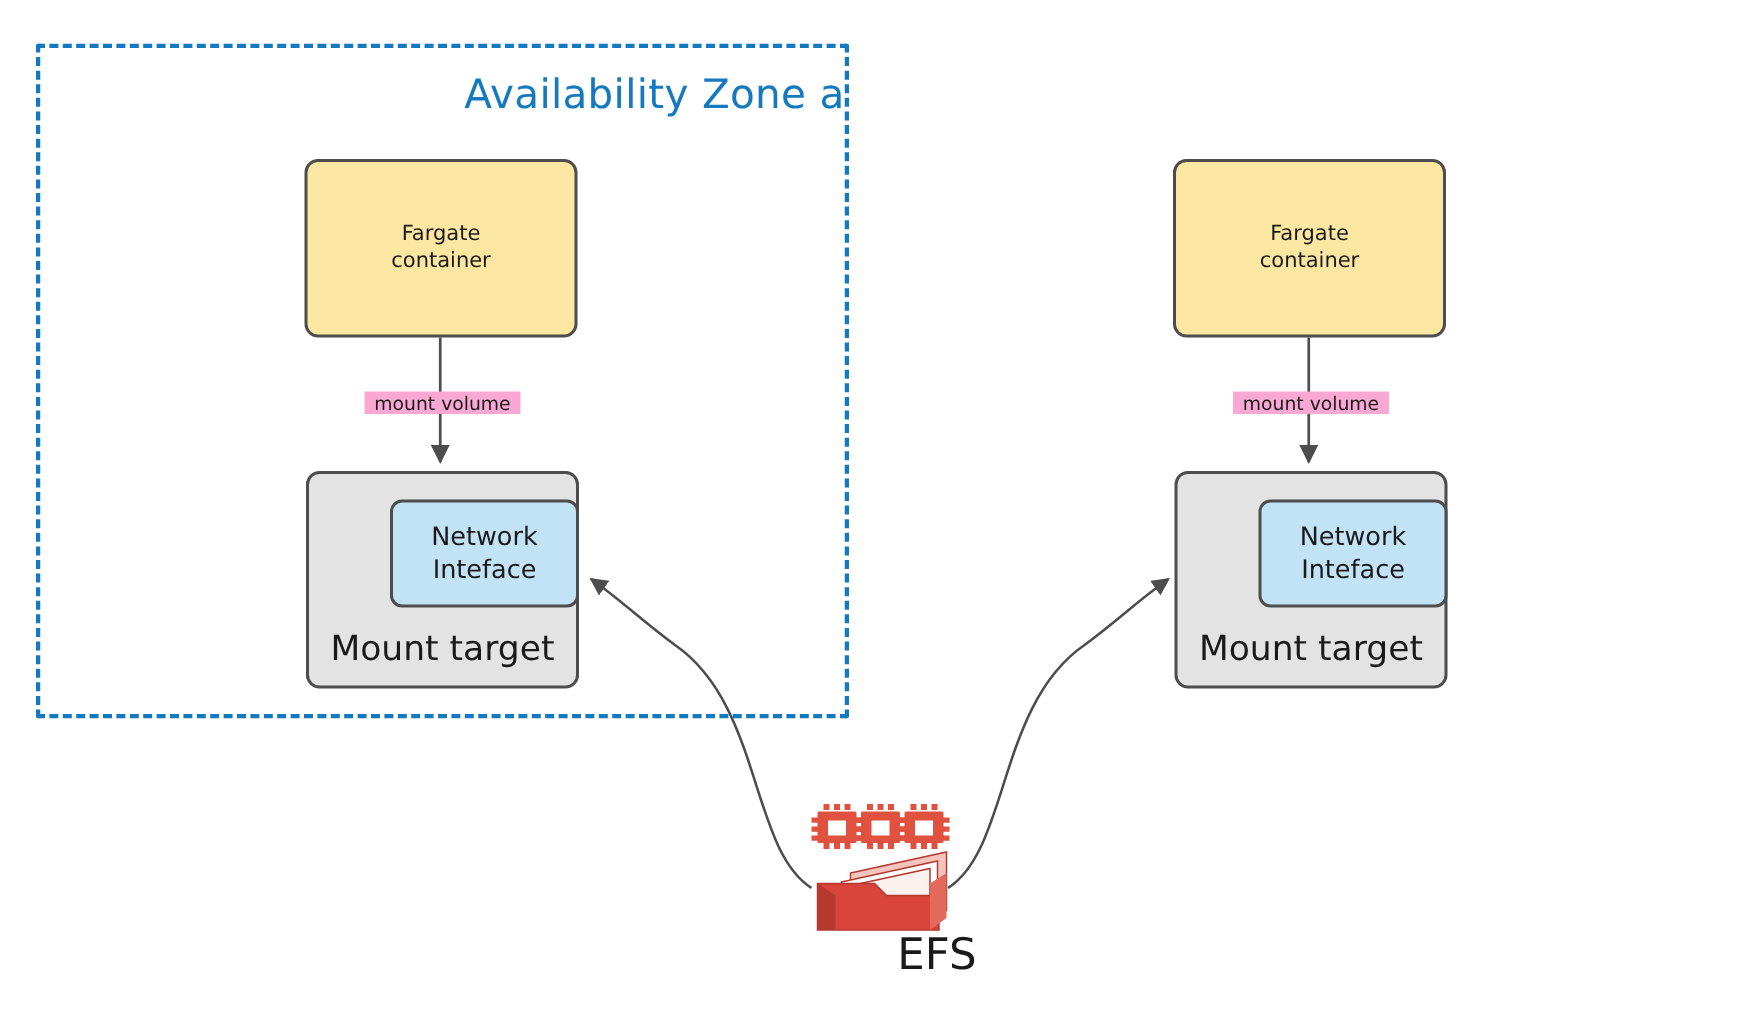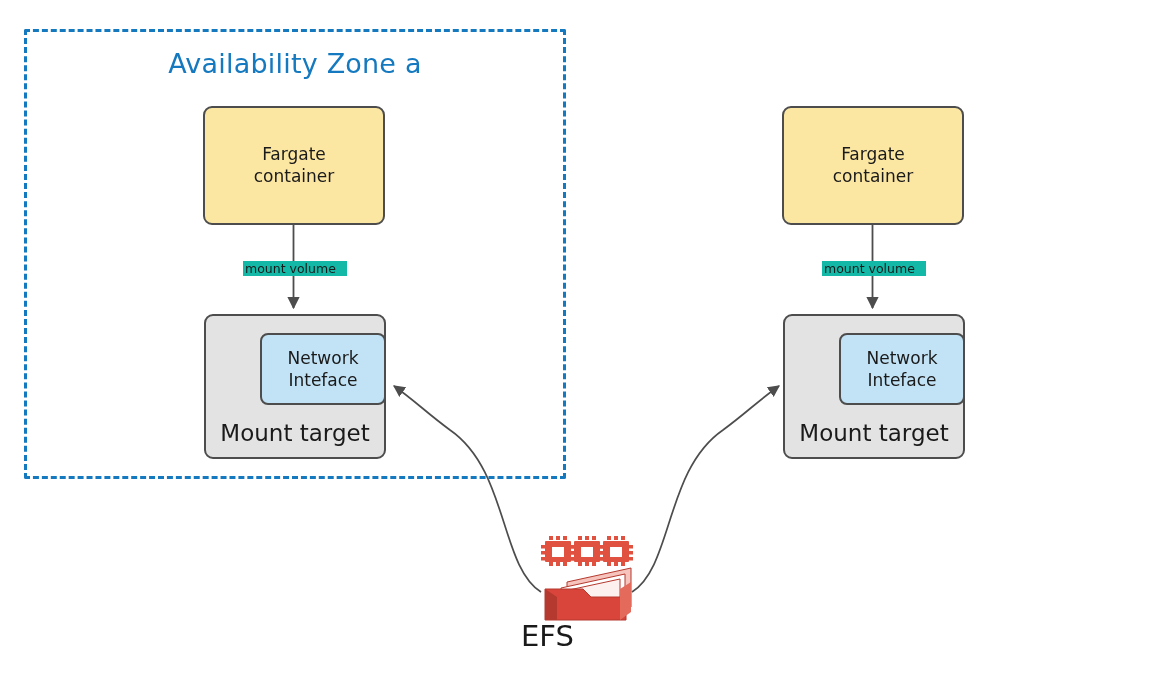--- a/index.html
+++ b/index.html
@@ -33,21 +33,21 @@
     border: 3px dashed #1579bf;
     border-radius: 2px;
     box-sizing: border-box;
     background: transparent;
   }
   .zone-title {
     position: absolute;
     top: 16px;
     left: 0;
     width: 100%;
-    text-align: center;
+    text-align: right;
     color: #1579bf;
     font-size: 27px;
     font-family: "DejaVu Sans", sans-serif;
     font-weight: 400;
     letter-spacing: 0.2px;
     white-space: nowrap;
   }
 
   .node {
     position: absolute;
@@ -57,21 +57,21 @@
     display: flex;
     align-items: center;
     justify-content: center;
     flex-direction: column;
     color: #1a1a1a;
     text-align: center;
     line-height: 1.28;
   }
   .node-fargate {
     background: #fbe6a2;
-    font-size: 17px;
+    font-size: 14px;
   }
   .node-mount {
     background: #e3e3e3;
     font-size: 23px;
     justify-content: flex-end;
     padding-bottom: 9px;
   }
   .node-eni {
     position: absolute;
     box-sizing: border-box;
@@ -87,41 +87,41 @@
     line-height: 1.3;
     text-align: center;
     margin-left: 28px;
   }
 
   .edge-label {
     position: absolute;
     font-size: 12.5px;
     color: #1a1a1a;
     white-space: nowrap;
-    text-align: left;
-    background: #14b8a6;
+    text-align: center;
+    background: #f9a8d4;
     padding: 0 2px;
   }
 
   .efs {
     position: absolute;
     width: 130px;
     height: 128px;
   }
   .efs-glyph {
     position: absolute;
     left: 0;
     top: 0;
   }
   .efs-label {
     position: absolute;
     left: 0;
     top: 92px;
     width: 130px;
-    text-align: left;
+    text-align: right;
     font-size: 29px;
     color: #1a1a1a;
     font-family: "DejaVu Sans", sans-serif;
   }
 </style>
 </head>
 <body>
 
 <div id="stage">
 

